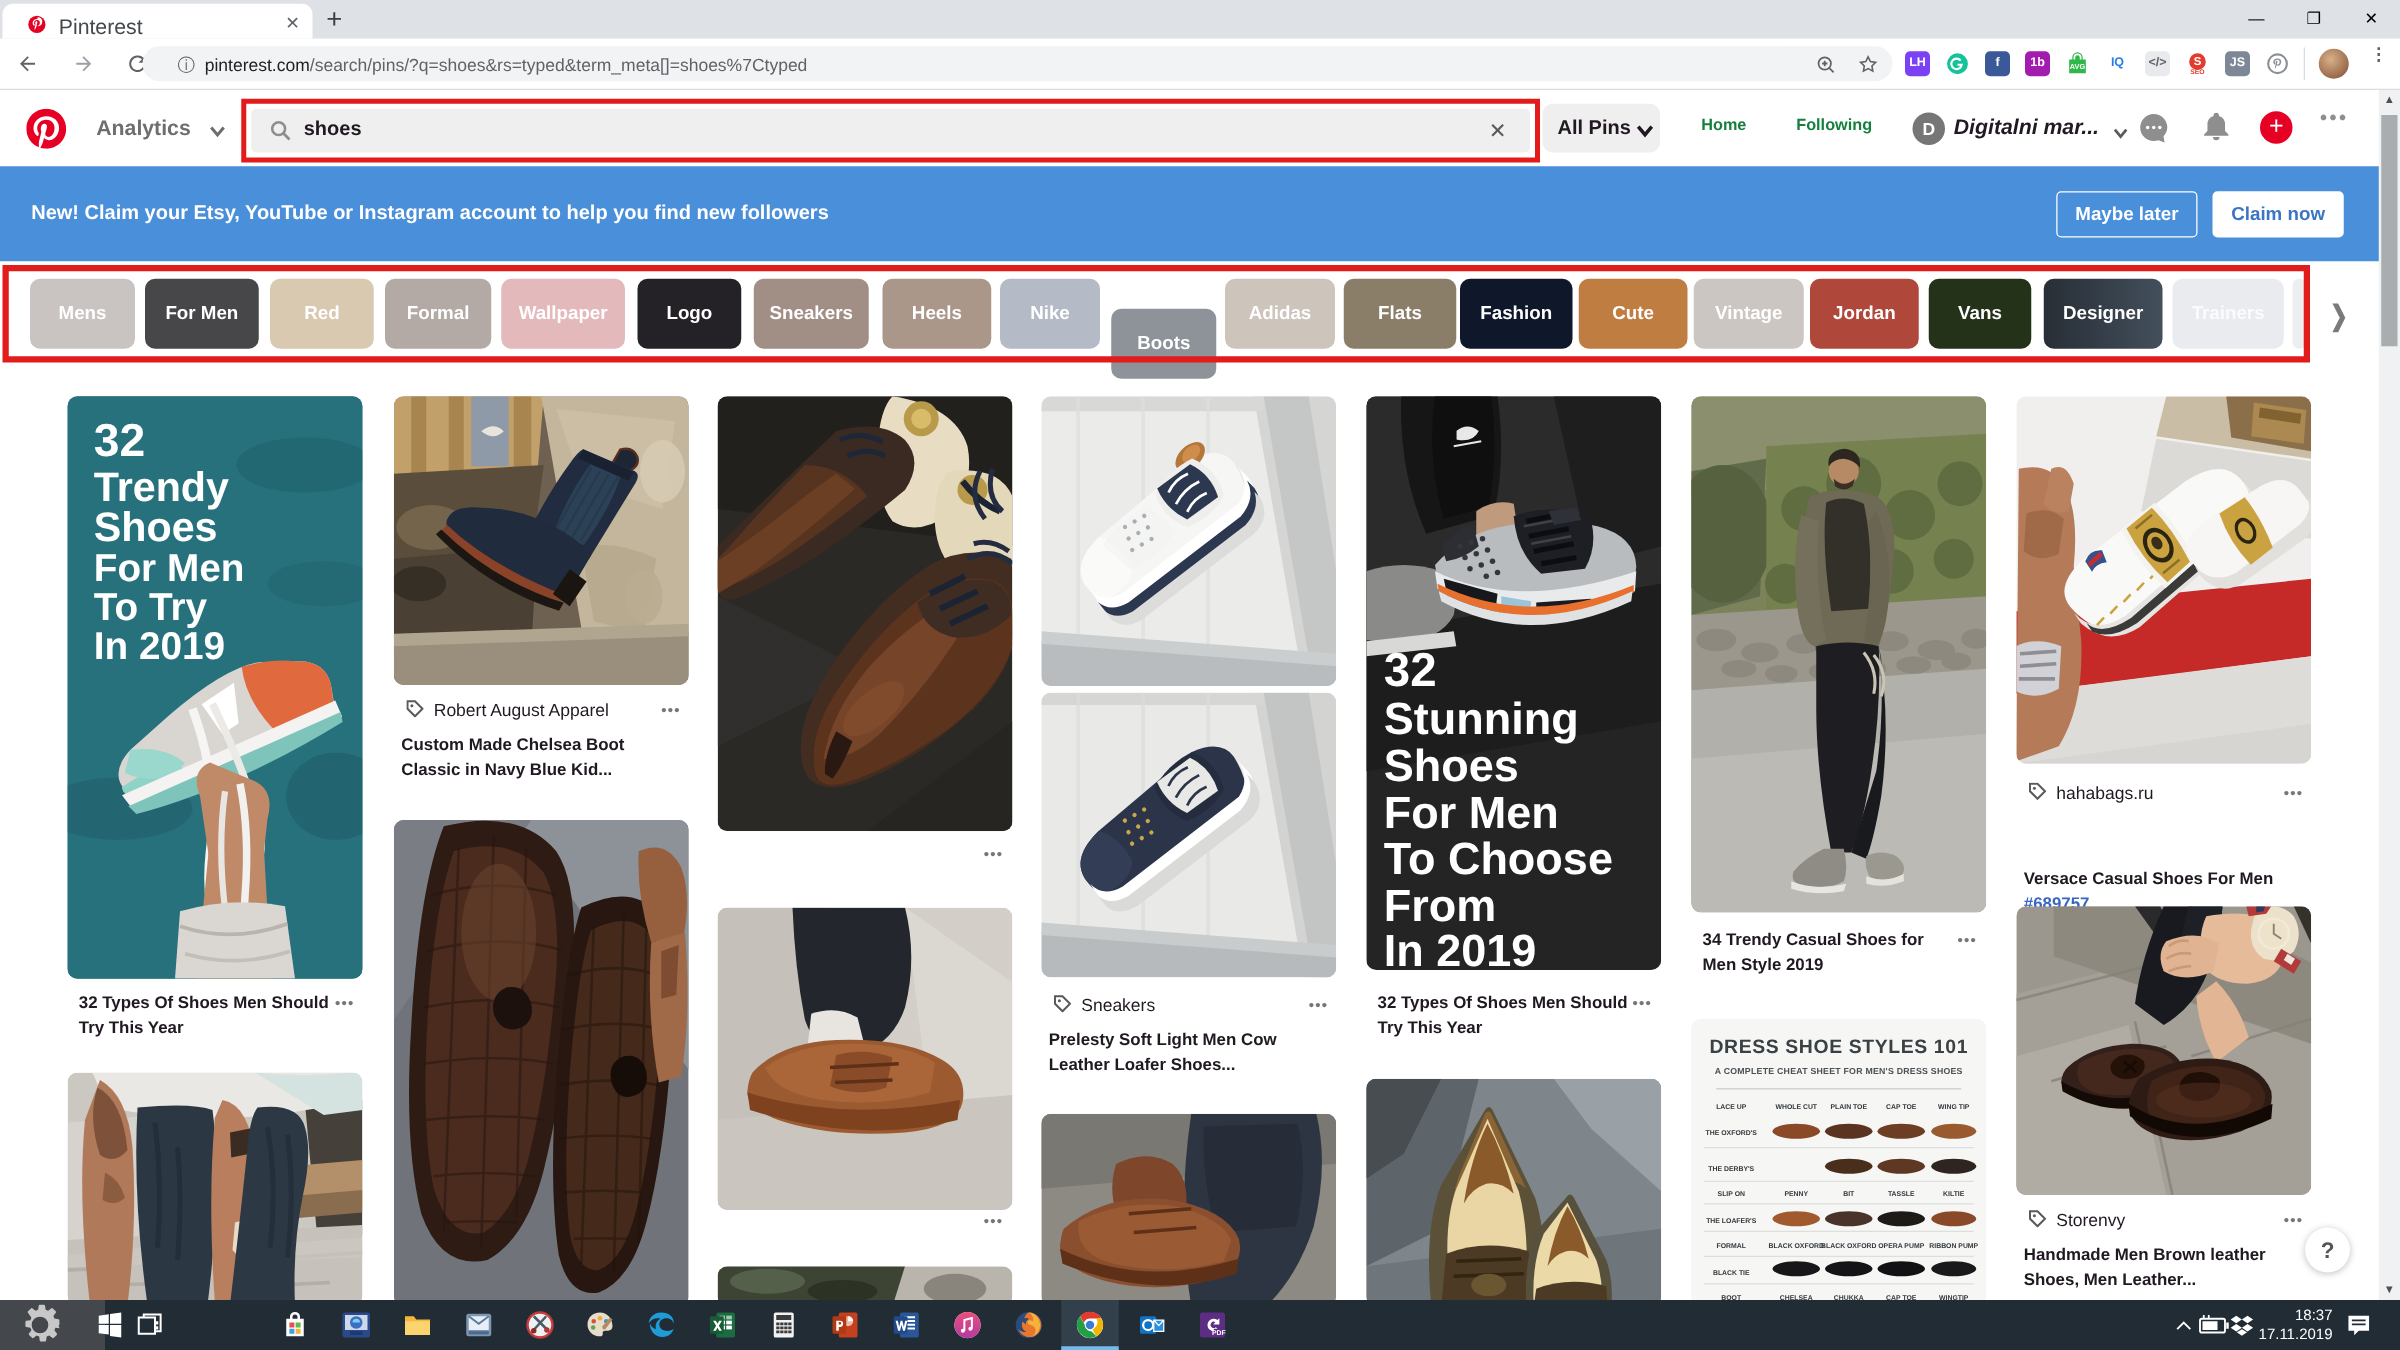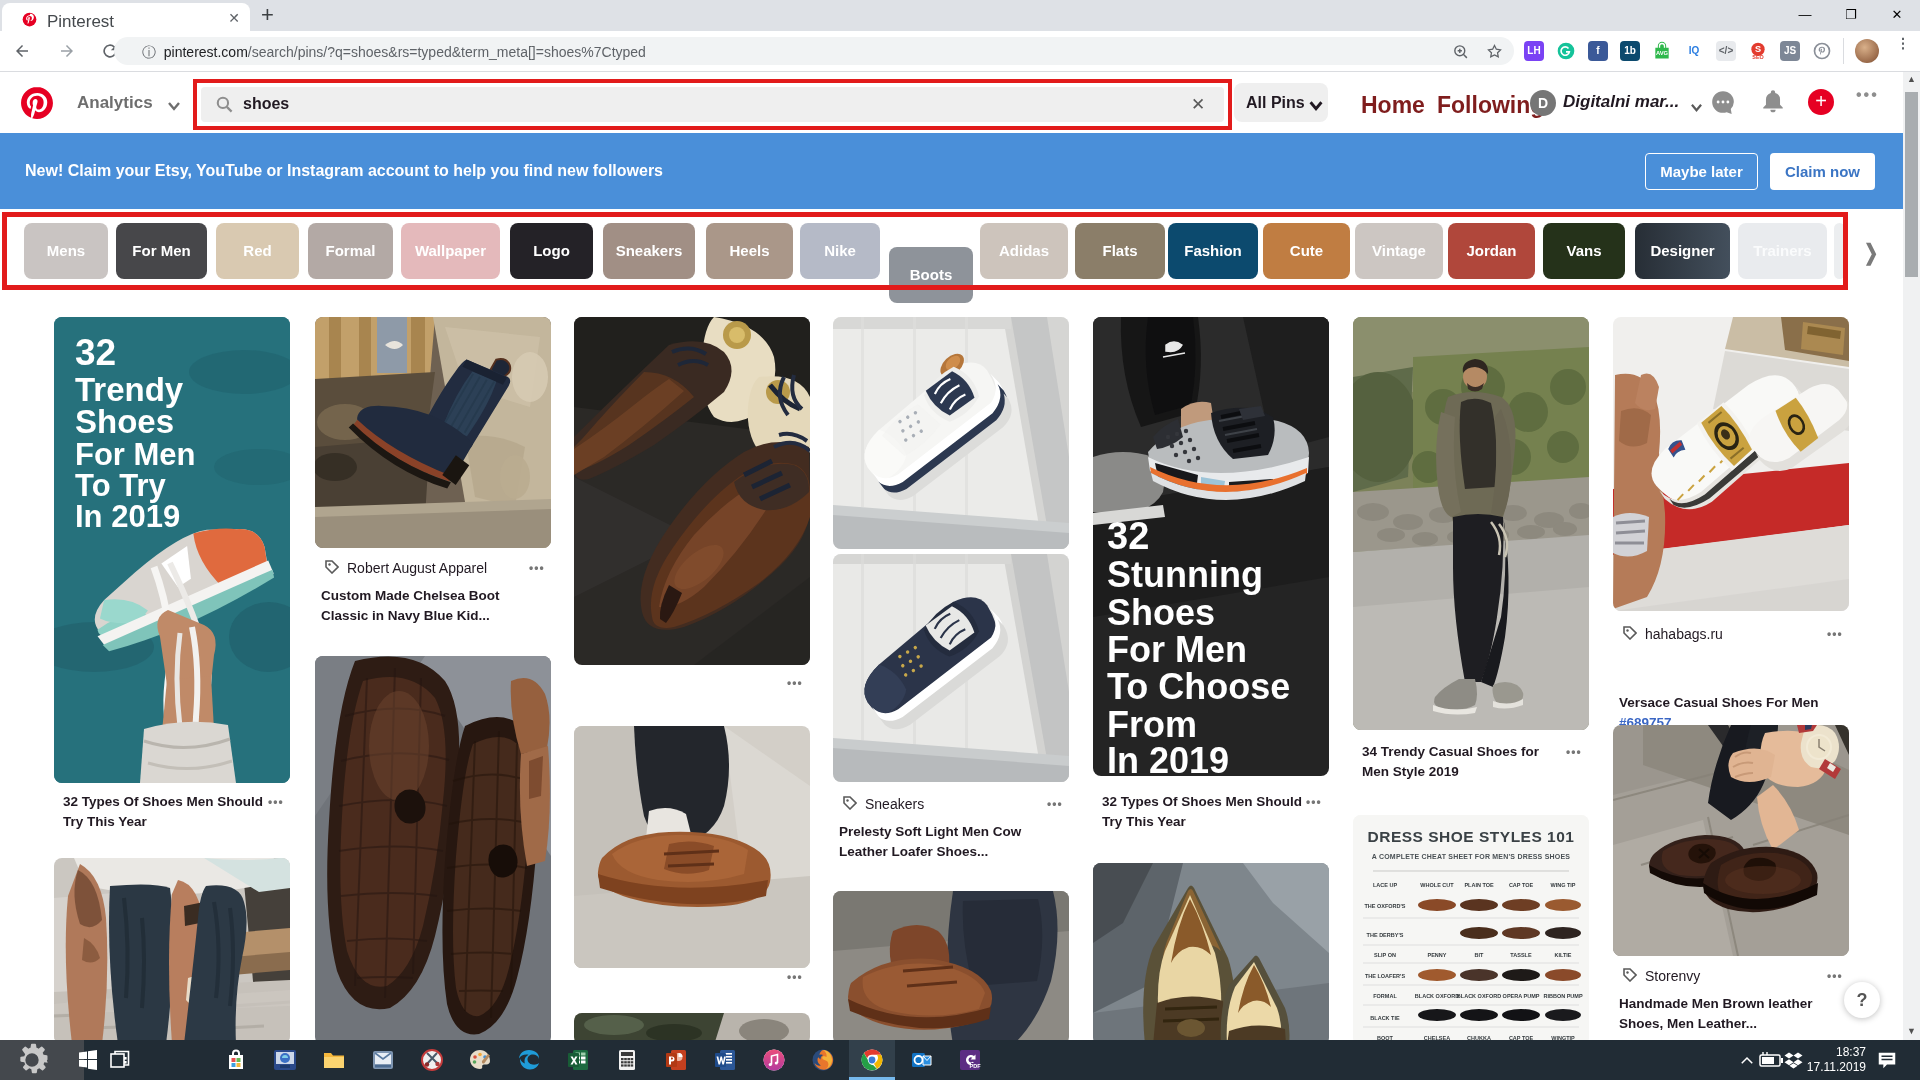--- a/index.html
+++ b/index.html
@@ -19,21 +19,21 @@
 #urltext .grey { color:#5f6368; }
 .extic { position:absolute; top:41px; width:20px; height:20px; border-radius:4px; font-size:10px; font-weight:bold; color:#fff; text-align:center; line-height:20px; }
 
 #pheader { position:absolute; left:0; top:72px; width:1920px; height:61px; background:#fff; }
 #plogo { position:absolute; left:21px; top:87px; width:32px; height:32px; }
 #analytics { position:absolute; left:77px; top:93px; font-size:17px; font-weight:bold; color:#6e6e6e; }
 #redrect1 { position:absolute; left:193px; top:79px; width:1039px; height:51px; border:4px solid #e21b1b; }
 #searchbar { position:absolute; left:201px; top:87px; width:1023px; height:35px; background:#efefef; border-radius:4px; }
 #searchbar .q { position:absolute; left:42px; top:8px; font-size:16px; font-weight:bold; color:#211922; }
 #allpins { position:absolute; left:1234px; top:83px; width:94px; height:39px; background:#efefef; border-radius:8px; font-size:16px; font-weight:bold; color:#211922; text-align:left; line-height:39px; padding-left:12px; }
-.hnav { position:absolute; top:92px; font-size:23px; font-weight:bold; color:#7f1d1d; }
+.hnav { position:absolute; top:92px; font-size:13px; font-weight:bold; color:#15803d; }
 
 #banner { position:absolute; left:0; top:133px; width:1920px; height:76px; background:#4a8fd9; }
 #banner .txt { position:absolute; left:25px; top:29px; color:#fff; font-size:16px; font-weight:bold; }
 #maybe { position:absolute; right:162px; top:20px; width:113px; height:37px; border:1px solid #fff; border-radius:4px; color:#fff; font-size:15px; font-weight:bold; text-align:center; line-height:35px; }
 #claim { position:absolute; right:45px; top:20px; width:105px; height:37px; background:#fff; border-radius:4px; color:#3b75c4; font-size:15px; font-weight:bold; text-align:center; line-height:37px; }
 
 #redrect2 { position:absolute; left:2px; top:212px; width:1846px; height:78px; border:5px solid #e21b1b; z-index:5; }
 .chip { position:absolute; top:223px; height:56px; border-radius:8px; color:#fff; font-size:15px; font-weight:bold; text-align:center; line-height:56px; }
 #chiparrow { position:absolute; left:1864px; top:242px; font-size:17px; color:#7a7a7a; font-weight:bold; transform:scaleY(1.3); }
 
@@ -81,21 +81,21 @@
     </svg></div>
 <div style="position:absolute; left:1486px; top:43px;"><svg width="17" height="17" viewBox="0 0 24 24">
       <path fill="none" stroke="#5f6368" stroke-width="1.8" d="M12 3.5l2.6 5.3 5.9.9-4.2 4.1 1 5.8-5.3-2.8-5.3 2.8 1-5.8-4.2-4.1 5.9-.9z"></path>
     </svg></div>
 <div class="extic" style="left:1524px; background:#7a42f4;">LH</div>
 <div class="extic" style="left:1556px; background:#fff;"><svg width="20" height="20" viewBox="0 0 24 24">
       <circle cx="12" cy="12" r="10" fill="#15c39a"></circle>
       <path d="M15 9a5 5 0 10 1 4h-4" stroke="#fff" stroke-width="2" fill="none"></path>
     </svg></div>
 <div class="extic" style="left:1588px; background:#3b5998;">f</div>
-<div class="extic" style="left:1620px; background:#0c4a6e;">1b</div>
+<div class="extic" style="left:1620px; background:#a21caf;">1b</div>
 <div class="extic" style="left:1652px; background:#fff;"><svg width="20" height="20" viewBox="0 0 24 24">
       <path d="M7 8V6a5 5 0 0110 0v2h3v13H4V8z" fill="#2eb84b"></path>
       <path d="M9 8V6a3 3 0 016 0v2" fill="none" stroke="#fff" stroke-width="1.6"></path>
       <text x="12" y="17" font-size="7" font-weight="bold" fill="#fff" text-anchor="middle" font-family="Liberation Sans,sans-serif">AVG</text>
     </svg></div>
 <div class="extic" style="left:1684px; background:#fff; color:#2a7de1; font-weight:bold;">IQ</div>
 <div class="extic" style="left:1716px; background:#e8eaed; color:#5f6368;">&lt;/&gt;</div>
 <div class="extic" style="left:1748px; background:#fff;"><svg width="20" height="20" viewBox="0 0 24 24">
       <circle cx="12" cy="10" r="8" fill="#e33b2e"></circle>
       <text x="12" y="13.5" font-size="11" font-weight="bold" fill="#fff" text-anchor="middle" font-family="Liberation Sans,sans-serif">S</text>
@@ -163,21 +163,21 @@
 <div class="chip" style="left:216px; width:83px; background:#d9c9b1;">Red</div>
 <div class="chip" style="left:308px; width:85px; background:#b3a9a5;">Formal</div>
 <div class="chip" style="left:401px; width:99px; background:#e4b9bb;">Wallpaper</div>
 <div class="chip" style="left:510px; width:83px; background:#242227;">Logo</div>
 <div class="chip" style="left:603px; width:92px; background:#a18f85;">Sneakers</div>
 <div class="chip" style="left:706px; width:87px; background:#aa9789;">Heels</div>
 <div class="chip" style="left:800px; width:80px; background:#b5bac7;">Nike</div>
 <div class="chip" style="left:889px; width:84px; background:#8e939a;margin-top:24px;">Boots</div>
 <div class="chip" style="left:980px; width:88px; background:#cdc4bc;">Adidas</div>
 <div class="chip" style="left:1075px; width:90px; background:#8b7e69;">Flats</div>
-<div class="chip" style="left:1168px; width:90px; background:#0c4a6e;">Fashion</div>
+<div class="chip" style="left:1168px; width:90px; background:#0f172a;">Fashion</div>
 <div class="chip" style="left:1263px; width:87px; background:#c07d42;">Cute</div>
 <div class="chip" style="left:1355px; width:88px; background:#ccc6c2;text-align:center;">Vintage</div>
 <div class="chip" style="left:1448px; width:87px; background:#b0473b;">Jordan</div>
 <div class="chip" style="left:1543px; width:82px; background:#25321a;">Vans</div>
 <div class="chip" style="left:1635px; width:95px; background:linear-gradient(90deg,#272e36,#434f5c);">Designer</div>
 <div class="chip" style="left:1738px; width:89px; background:#e9ebee; color:#fafbfc;">Trainers</div>
 <div class="chip" style="left:1834px; width:11px; background:#eceef0;"></div>
 </div>
 <div id="redrect2"></div>
 <div id="chiparrow">❯</div>

